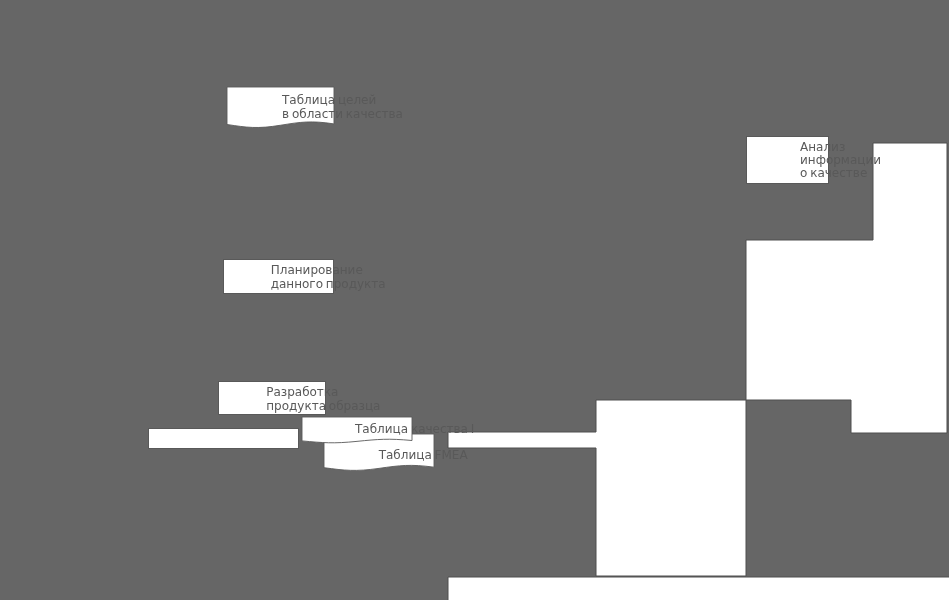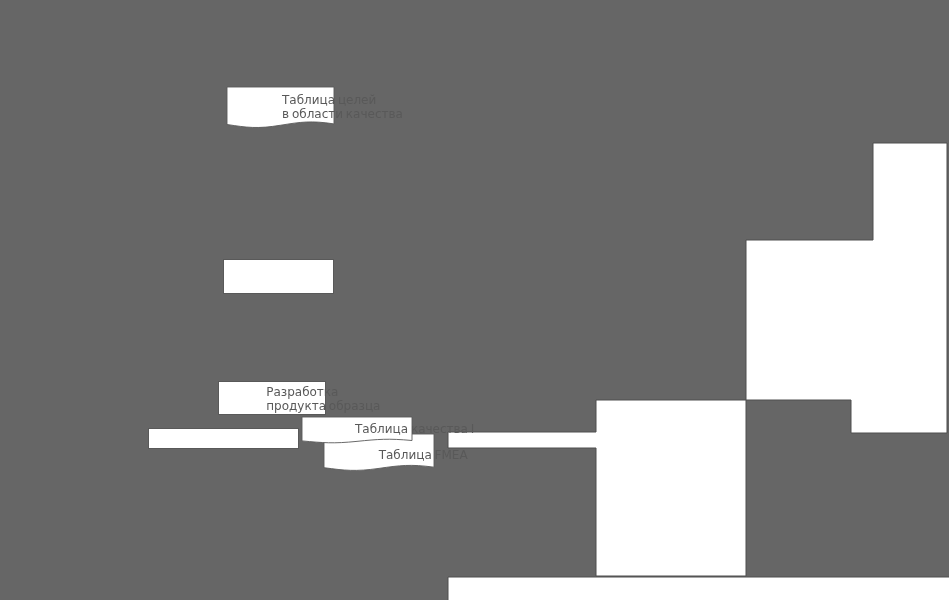--- a/index.html
+++ b/index.html
@@ -22,28 +22,36 @@
   <svg class="veil-svg" width="949" height="600" viewBox="0 0 949 600">
     <path fill-rule="evenodd" stroke-width="1" d="M-2,-2 H951 V577 H448 V602 H-2 Z M873,143 H947 V433 H851 V400 H746 V240 H873 Z M596,400 H746 V576 H596 V448 H448 V432 H596 Z" fill="#666666" stroke="#4f4f4f"></path>
   </svg>
 
   <div class="shape" style="left: 148px; top: 428px; width: 151px; height: 21px;">
     <div class="rectshape" style="position:absolute;left:0;top:0;width:100%;height:100%;"></div>
   </div>
 
   <div class="shape" style="left: 222.7px; top: 259.2px; width: 111.6px; height: 34.6px;">
     <div class="rectshape" style="position:absolute;left:0;top:0;width:100%;height:100%;"></div>
+    <div class="txt" style="top:5.2px;">Планирование
+данного продукта</div>
   </div>
 
   <div class="shape" style="left: 218.2px; top: 381.1px; width: 107.4px; height: 34.3px;">
     <div class="rectshape" style="position:absolute;left:0;top:0;width:100%;height:100%;"></div>
     <div class="txt" style="top:5.0px;">Разработка
 продукта образца</div>
   </div>
 
+  <div class="shape" style="left: 746px; top: 135.5px; width: 83px; height: 48px;">
+    <div class="rectshape" style="position:absolute;left:0;top:0;width:100%;height:100%;"></div>
+    <div class="txt" style="top:5.9px;line-height:13.0px;text-align:left;padding-left:6.0px;">Анализ
+информации
+о качестве</div>
+  </div>
 
   <div class="shape" style="left: 227px; top: 87px; width: 107px; height: 40.5px;">
     <svg viewBox="0 0 1 1" preserveAspectRatio="none" width="107" height="40.5">
       <path stroke-width="0.9" vector-effect="non-scaling-stroke" d="M0,0 L1,0 L1,0.9114 C0.7847,0.8248 0.6899,0.8631 0.5,0.9447 C0.2847,1.0374 0.1899,1.0019 0,0.9259 Z" fill="#ffffff" stroke="#595959"></path>
     </svg>
     <div class="txt" style="top:5.9px;line-height:14.2px;text-align:left;padding-left:7px;">Таблица целей
 в области качества</div>
   </div>
 
   <div class="shape" style="left: 324px; top: 434px; width: 110px; height: 36.4px;">

